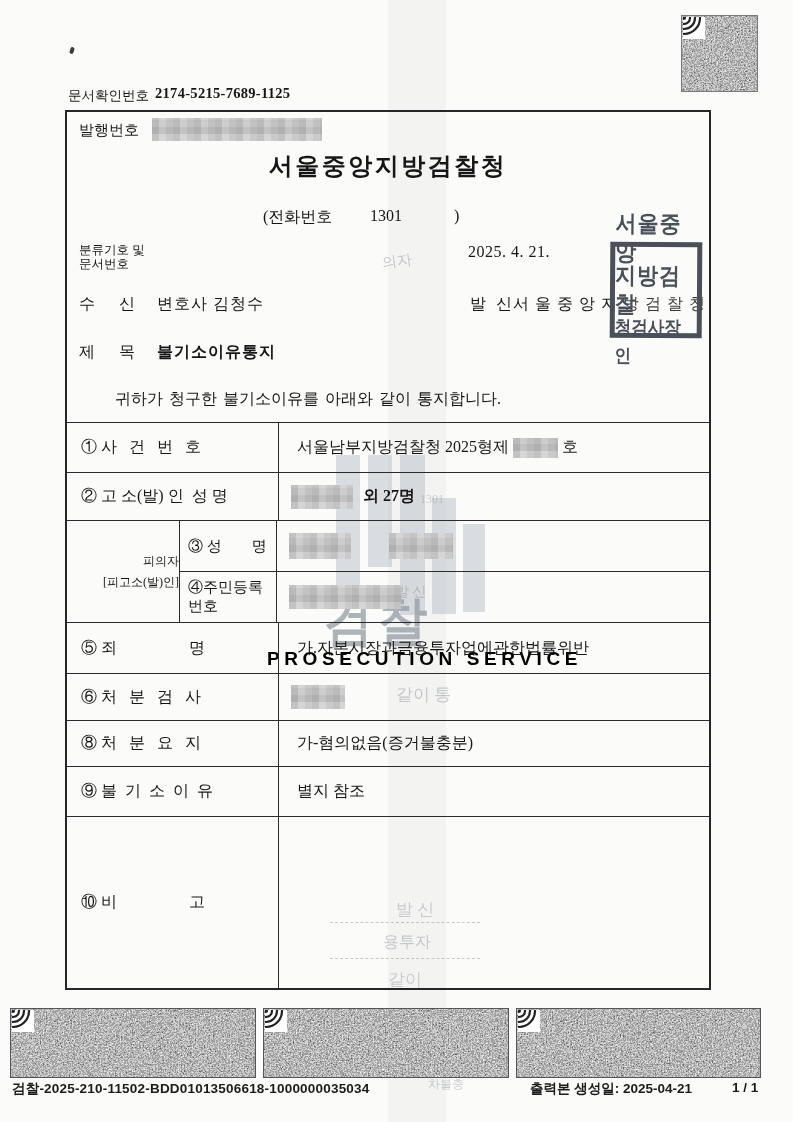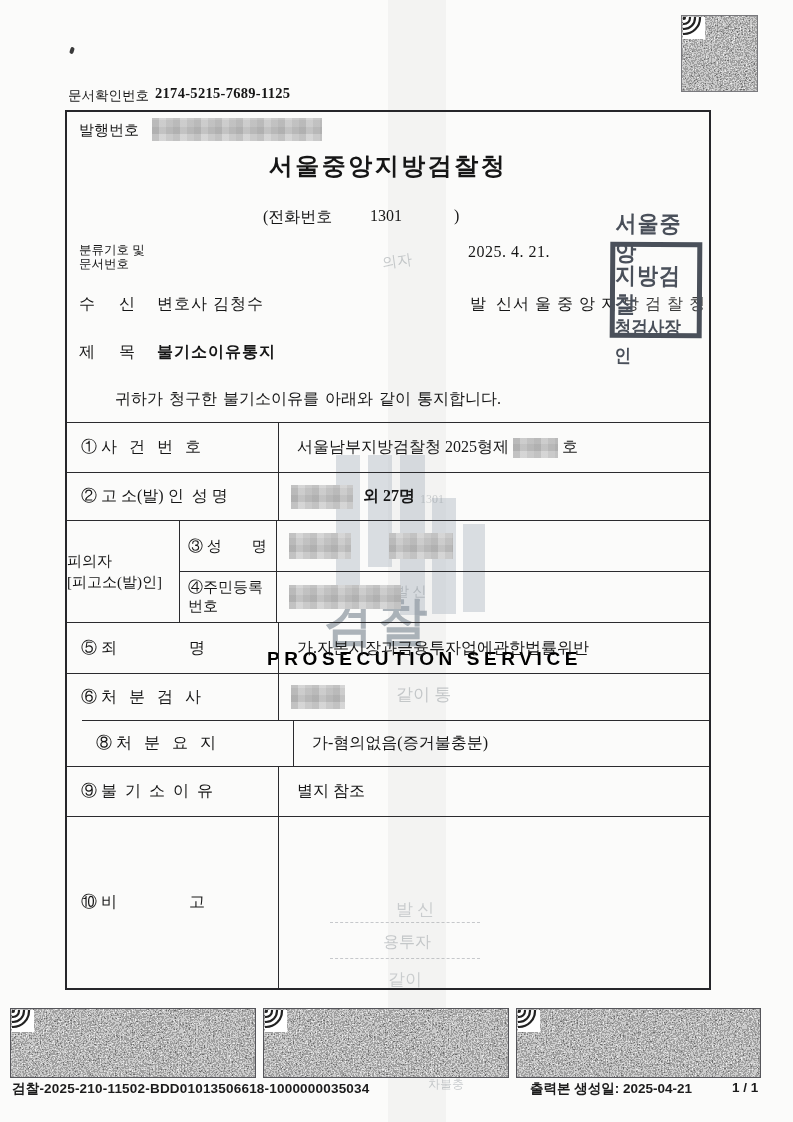--- a/index.html
+++ b/index.html
@@ -38,21 +38,21 @@
   .seal .s1,.seal .s2{font-size:21px;}
   .seal .s3{font-size:16.5px;letter-spacing:0;}
 
   
   .tbl{position:absolute;left:0;right:0;top:310px;bottom:0;display:flex;flex-direction:column;border-radius:27px;}
   .trow{display:flex;border-top:1.6px solid #2b2b2e;box-sizing:border-box;}
   .lcell{width:212px;border-right:1.6px solid #2b2b2e;box-sizing:border-box;display:flex;align-items:center;
          padding-left:14px;font-size:16px;}
   .vcell{flex:1;display:flex;align-items:center;padding-left:18px;font-size:16px;gap:10px;}
   .gcell{width:113px;border-right:1.6px solid #2b2b2e;box-sizing:border-box;display:flex;flex-direction:column;
-         justify-content:center;align-items:flex-start;font-size:15px;line-height:21px;}
+         justify-content:center;align-items:flex-end;font-size:12px;line-height:21px;}
   .subcol{flex:1;display:flex;flex-direction:column;}
   .subrow{display:flex;flex:1;}
   .subrow+.subrow{border-top:1.6px solid #2b2b2e;}
   .slcell{width:97px;border-right:1.6px solid #2b2b2e;box-sizing:border-box;display:flex;align-items:center;
           padding-left:8px;font-size:15px;}
   .dashed-line{position:absolute;border-top:1px dashed rgba(120,126,132,.4);width:150px;}
 
   
   .noisebox{position:absolute;border:1.5px solid #55555a;box-sizing:border-box;background:#efefed;overflow:hidden;}
   .noisebox svg.fill{display:block;width:100%;height:100%;}
@@ -205,21 +205,21 @@
       </div>
 
       <div class="trow" style="height:47px;">
         <div class="lcell pre">⑥ 처   분   검   사</div>
         <div class="vcell" style="padding-left:12px;">
           <span class="redact" style="width:54px;height:24px;"></span>
         </div>
       </div>
 
 
-      <div class="trow" style="height:46px;margin-left:15px;">
+      <div class="trow" style="height:46px;">
         <div class="lcell pre">⑧ 처   분   요   지</div>
         <div class="vcell">가-혐의없음(증거불충분)</div>
       </div>
 
       <div class="trow" style="height:50px;">
         <div class="lcell pre">⑨ 불  기  소  이  유</div>
         <div class="vcell">별지 참조</div>
       </div>
 
       <div class="trow" style="flex:1;">

